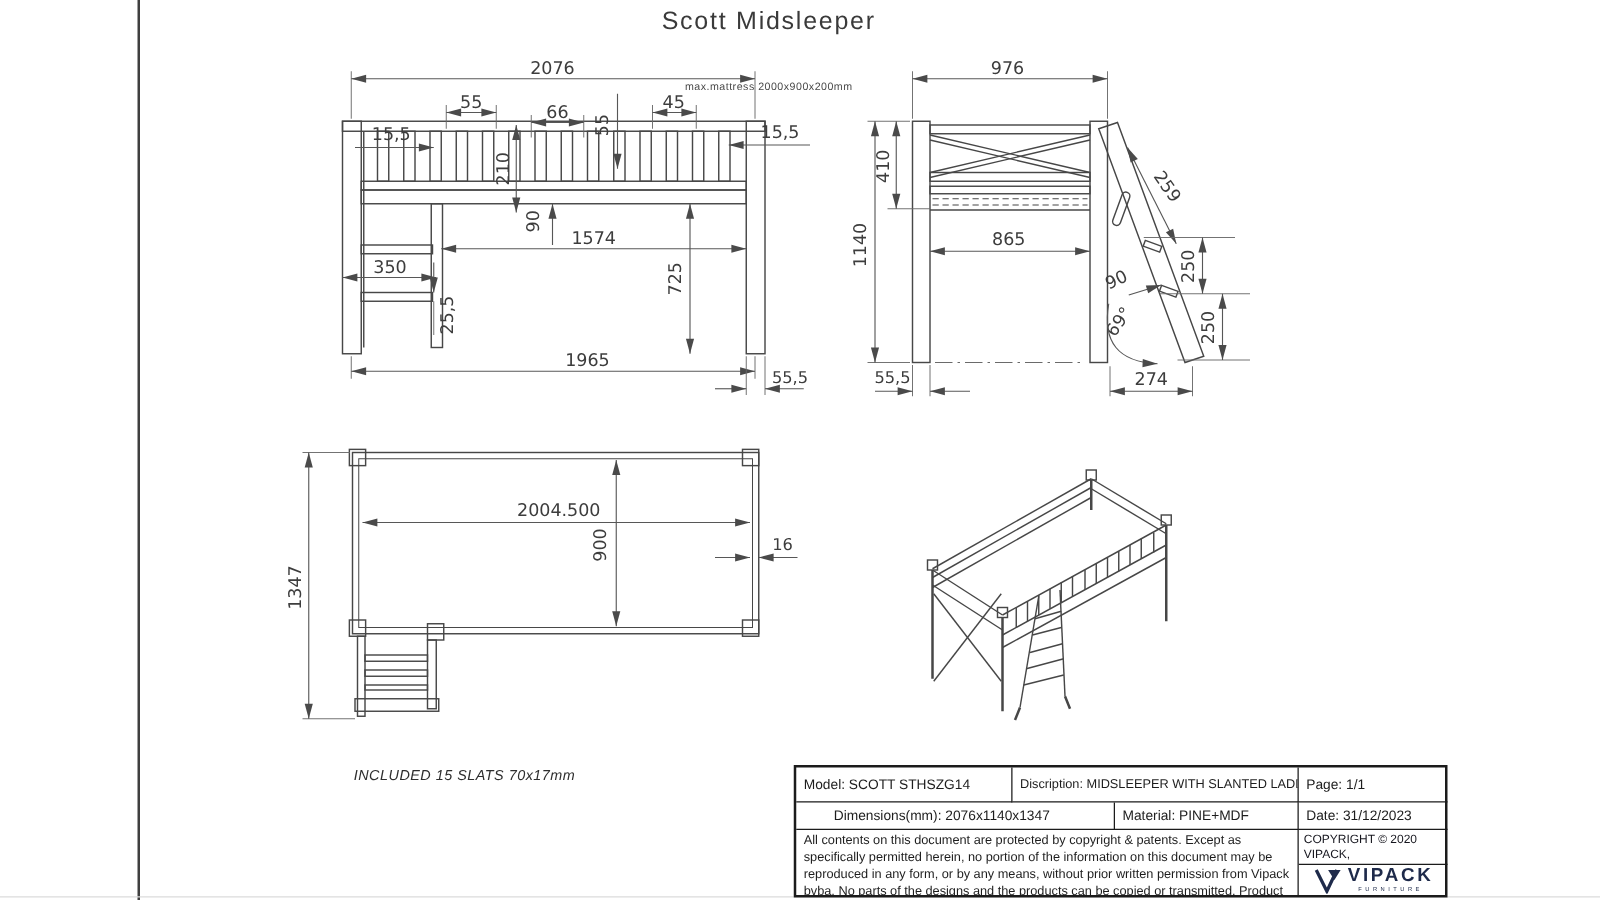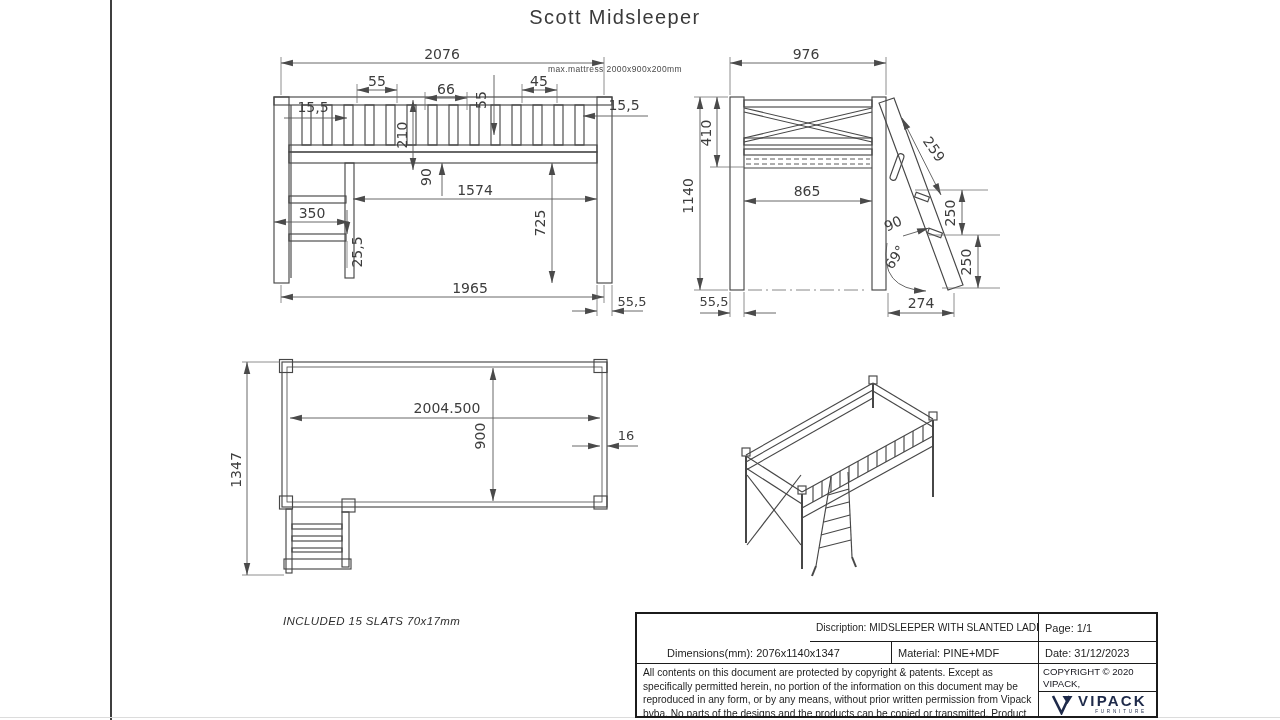--- a/index.html
+++ b/index.html
@@ -29,21 +29,21 @@
 
   
   #tblock{position:absolute;left:635px;top:612px;width:523px;height:106px;
           border:2px solid #1b1b1b;box-sizing:border-box;background:#fff;font-size:11px;color:#1d1d1d;}
   .cell{position:absolute;box-sizing:border-box;border-right:1.4px solid #1b1b1b;border-bottom:1.4px solid #1b1b1b;
         padding:0 6px;display:flex;align-items:center;white-space:nowrap;overflow:hidden;}
   .cell.last{border-right:none;}
   .legal{font-size:10.2px;line-height:1.34;white-space:normal;display:block;padding:2px 6px;color:#1d1d1d;}
   .copy{font-size:9.6px;line-height:1.3;display:block;padding:2px 4px;white-space:normal;color:#15151d;}
   .logo-cell{display:flex;align-items:center;justify-content:center;gap:4px;border-bottom:none;padding:0 2px;}
-  .brand-wrap{display:flex;flex-direction:column;align-items:flex-end;line-height:1;}
+  .brand-wrap{display:flex;flex-direction:column;align-items:center;line-height:1;}
   .brand{font-size:15px;font-weight:bold;letter-spacing:2.2px;color:#1e2a4a;}
   .brand-sub{font-size:4.6px;letter-spacing:2.8px;color:#1e2a4a;margin-top:1.5px;}
 </style>
 </head>
 <body>
 
 <div id="sheet">
   <div id="left-edge"></div>
   <div id="bottom-edge"></div>
 
@@ -296,20 +296,21 @@
         <line x1="824" y1="522" x2="850" y2="515"></line>
         <line x1="821" y1="535" x2="851" y2="527"></line>
         <line x1="819" y1="548" x2="851" y2="540"></line>
         <line class="obj2" x1="816" y1="566" x2="812" y2="576"></line>
         <line class="obj2" x1="852" y1="557" x2="856" y2="567"></line>
       </g>
     </g>
   </svg>
 
   <div id="tblock">
+    <div class="cell" style="left:0;top:0;width:173px;height:28px;">Model: SCOTT STHSZG14</div>
     <div class="cell" style="left:173px;top:0;width:229px;height:28px;font-size:10.2px;">Discription: MIDSLEEPER WITH SLANTED LADDER</div>
     <div class="cell last" style="left:402px;top:0;width:119px;height:28px;">Page: 1/1</div>
 
     <div class="cell" style="left:0;top:28px;width:255px;height:22px;padding-left:30px;">Dimensions(mm): 2076x1140x1347</div>
     <div class="cell" style="left:255px;top:28px;width:147px;height:22px;">Material: PINE+MDF</div>
     <div class="cell last" style="left:402px;top:28px;width:119px;height:22px;">Date: 31/12/2023</div>
 
     <div class="cell legal" style="left:0;top:50px;width:402px;height:52px;border-bottom:none;">All contents on this document are protected by copyright &amp; patents. Except as specifically permitted herein, no portion of the information on this document may be reproduced in any form, or by any means, without prior written permission from Vipack bvba. No parts of the designs and the products can be copied or transmitted. Product and drawings under Patent and Copyright.</div>
 
     <div class="cell last copy" style="left:402px;top:50px;width:119px;height:28px;">

